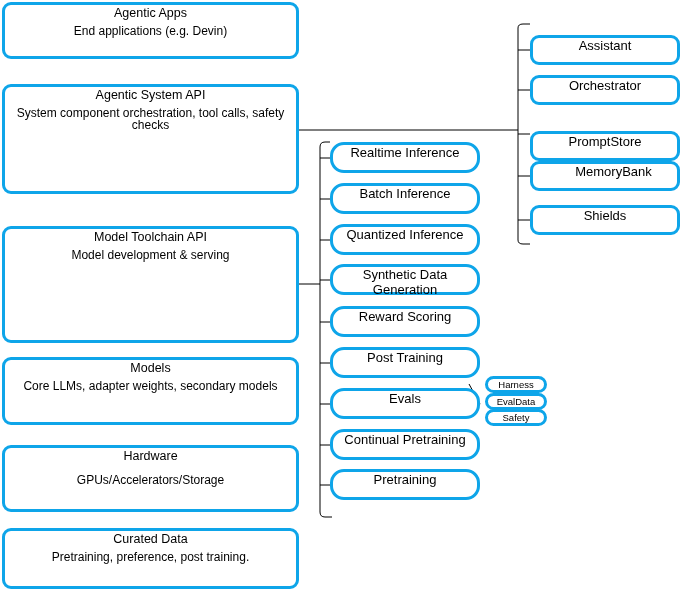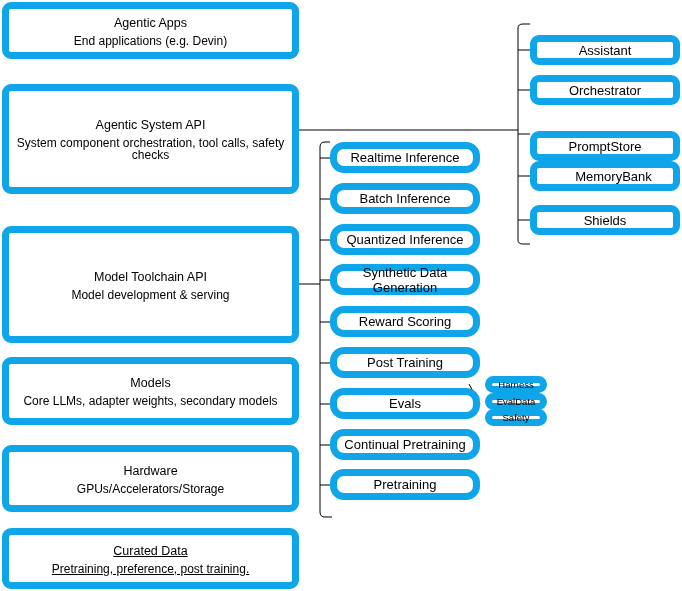--- a/index.html
+++ b/index.html
@@ -18,26 +18,26 @@
   #canvas {
     position: absolute;
     left: 0;
     top: 0;
     width: 682px;
     height: 591px;
   }
   .node {
     position: absolute;
     box-sizing: border-box;
-    border: 7px solid #0ea5e9;
+    border: 3px solid #0ea5e9;
     background: #ffffff;
     display: flex;
     flex-direction: column;
     align-items: center;
-    justify-content: center;
+    justify-content: flex-start;
     text-align: center;
   }
   .stack-node {
     border-radius: 9px;
     left: 2px;
     width: 297px;
   }
   .stack-title {
     font-size: 12.5px;
     line-height: 16px;
@@ -124,26 +124,26 @@
   <div class="node stack-node" style="top:226px; height:117px;">
     <div class="stack-title">Model Toolchain API</div>
     <div class="stack-sub">Model development &amp; serving</div>
   </div>
 
   <div class="node stack-node" style="top:357px; height:68px;">
     <div class="stack-title">Models</div>
     <div class="stack-sub">Core LLMs, adapter weights, secondary models</div>
   </div>
 
-  <div class="node stack-node" style="top:445px; height:67px;">
+  <div class="node stack-node" style="top:445px; height:67px;gap:6px;">
     <div class="stack-title">Hardware</div>
     <div class="stack-sub">GPUs/Accelerators/Storage</div>
   </div>
 
-  <div class="node stack-node" style="top:528px; height:61px;text-decoration:underline;">
+  <div class="node stack-node" style="top:528px; height:61px;">
     <div class="stack-title">Curated Data</div>
     <div class="stack-sub">Pretraining, preference, post training.</div>
   </div>
 
   <div class="node mid-node" style="top:142px;">
     <span>Realtime Inference</span>
   </div>
   <div class="node mid-node" style="top:183px;">
     <span>Batch Inference</span>
   </div>

